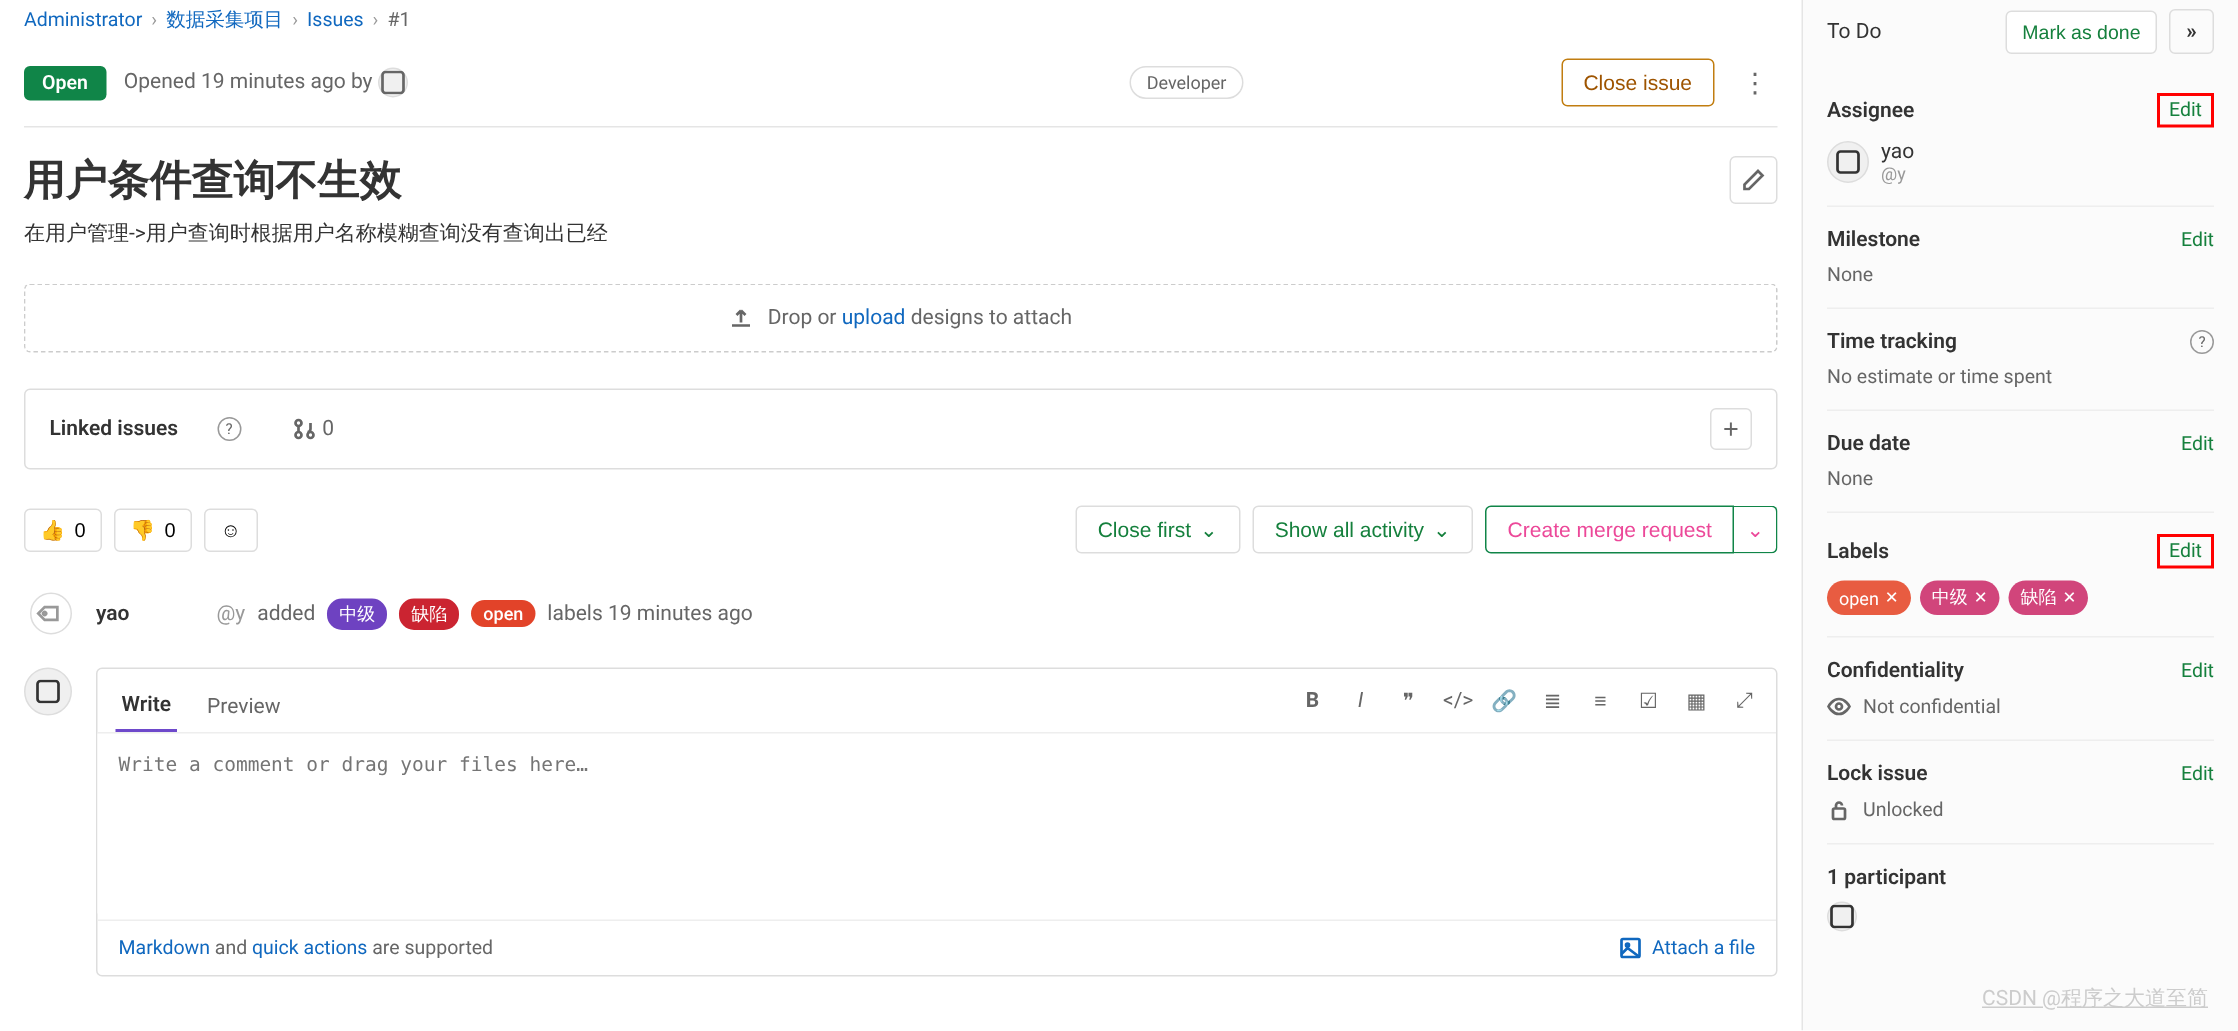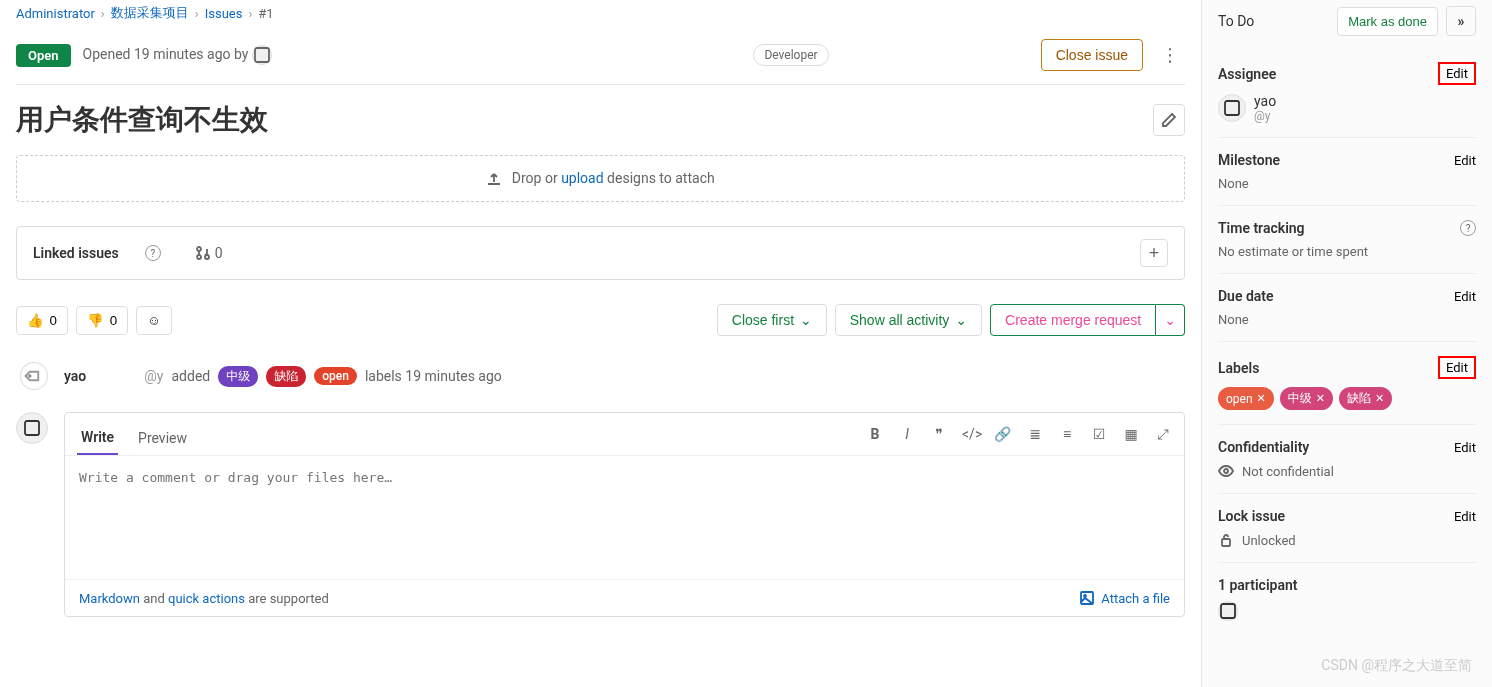--- a/index.html
+++ b/index.html
@@ -69,36 +69,36 @@
 .comment-footer { display: flex; align-items: center; padding: 10px 14px; color: #666; font-size: 13px; border-top: 1px solid #eee; }
 .attach-link { margin-left: auto; display: flex; align-items: center; gap: 6px; color: #1068bf; cursor: pointer; }
 
 .side-top { display: flex; align-items: center; padding: 6px 0 12px; gap: 8px; }
 .side-top .btn { font-size: 13px; padding: 6px 10px; margin-left: auto; }
 .chev-dbl { border: 1px solid #ddd; border-radius: 4px; width: 30px; height: 30px; display: flex; align-items: center; justify-content: center; cursor: pointer; font-weight: bold; }
 
 .side-block { padding: 14px 0; border-bottom: 1px solid #eee; }
 .side-block-head { display: flex; align-items: center; margin-bottom: 8px; }
 .side-block-title { font-weight: 600; color: #333; font-size: 14px; }
-.side-edit { margin-left: auto; color: #000000; font-size: 13px; cursor: pointer; }
+.side-edit { margin-left: auto; color: #15803d; font-size: 13px; cursor: pointer; }
 .side-edit.hl { border: 2px solid #ff0000; padding: 2px 6px; }
 .side-value { color: #666; font-size: 13px; }
 .assignee-row { display: flex; align-items: center; gap: 8px; }
 .assignee-name { color: #333; }
 .assignee-handle { color: #999; font-size: 12px; }
 
 .label-chips { display: flex; gap: 6px; flex-wrap: wrap; margin-top: 2px; }
 .chip { display: inline-flex; align-items: center; gap: 4px; padding: 3px 8px; border-radius: 12px; color: #fff; font-size: 12px; }
 .chip-open { background: #e85c41; }
 .chip-mid { background: #d1457b; }
 .chip-defect { background: #d1457b; }
 .chip-x { font-size: 11px; cursor: pointer; }
 
 .conf-row, .lock-row { display: flex; align-items: center; gap: 8px; color: #666; font-size: 13px; }
-.watermark { position: fixed; right: 20px; bottom: 12px; color: #ccc; font-size: 14px; pointer-events: none; }
+.watermark { position: fixed; right: 20px; bottom: 12px; color: #ccc; font-size: 14px; pointer-events: none; text-decoration: underline; }
 
 svg.ico { width: 16px; height: 16px; fill: none; stroke: currentColor; stroke-width: 1.8; }
 </style>
 </head>
 <body>
 
 <div class="layout">
   <div class="main">
     <div class="breadcrumbs">
       <a>Administrator</a>
@@ -126,20 +126,21 @@
     </div>
 
     <div class="title-row">
       <h1 class="issue-title">用户条件查询不生效</h1>
       <button class="btn-icon">
         <svg class="ico" viewBox="0 0 16 16">
             <path d="M11 2l3 3-9 9H2v-3z"></path>
           </svg>
       </button>
     </div>
+    <div class="description">在用户管理-&gt;用户查询时根据用户名称模糊查询没有查询出已经</div>
 
     <div class="upload-zone">
       <svg class="ico" viewBox="0 0 16 16" style="vertical-align:middle;margin-right:6px">
           <path d="M8 11V3m0 0L5 6m3-3l3 3M2 13h12"></path>
         </svg>
       <span>Drop or </span><a>upload</a><span> designs to attach</span>
     </div>
 
     <div class="linked-issues">
       <span class="linked-title">Linked issues</span>

